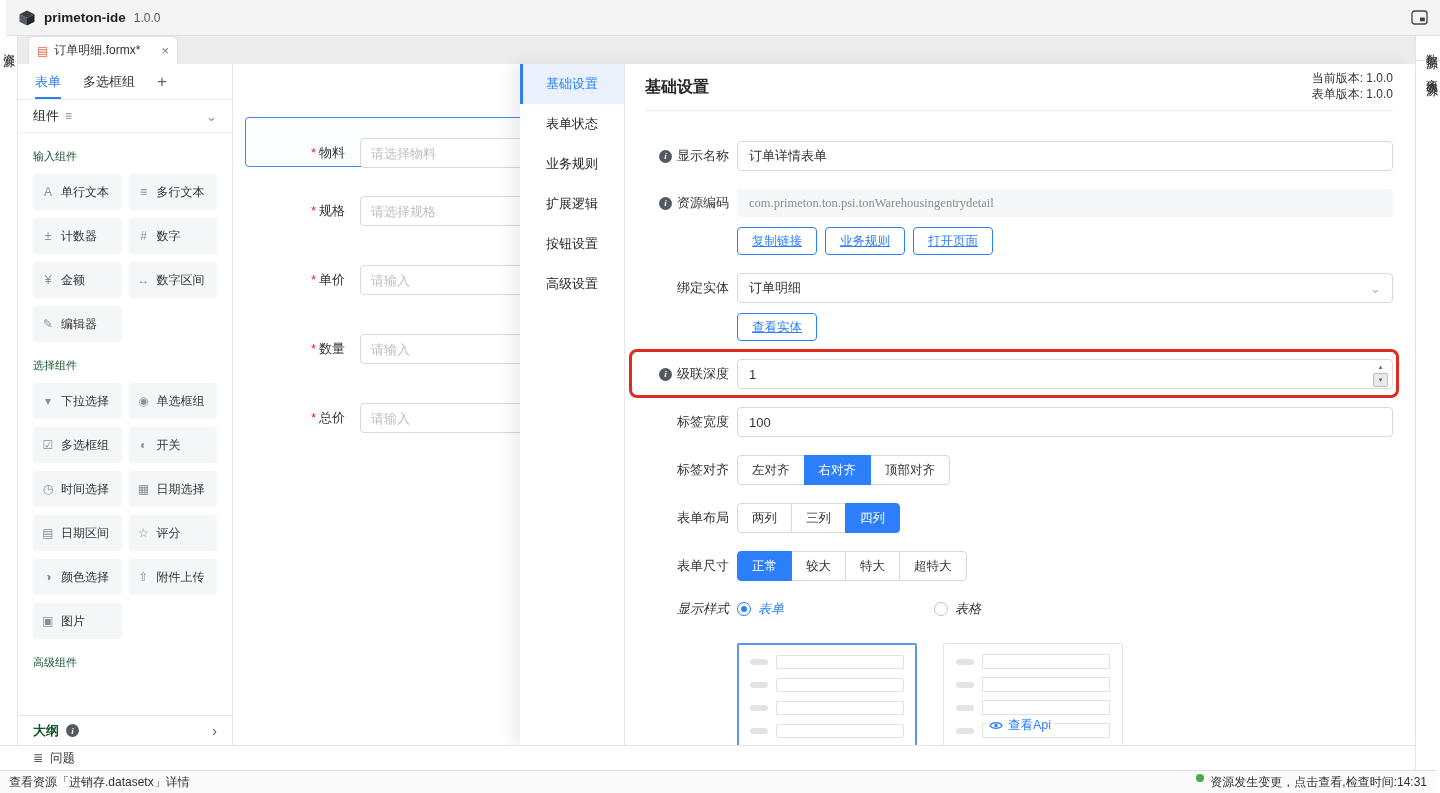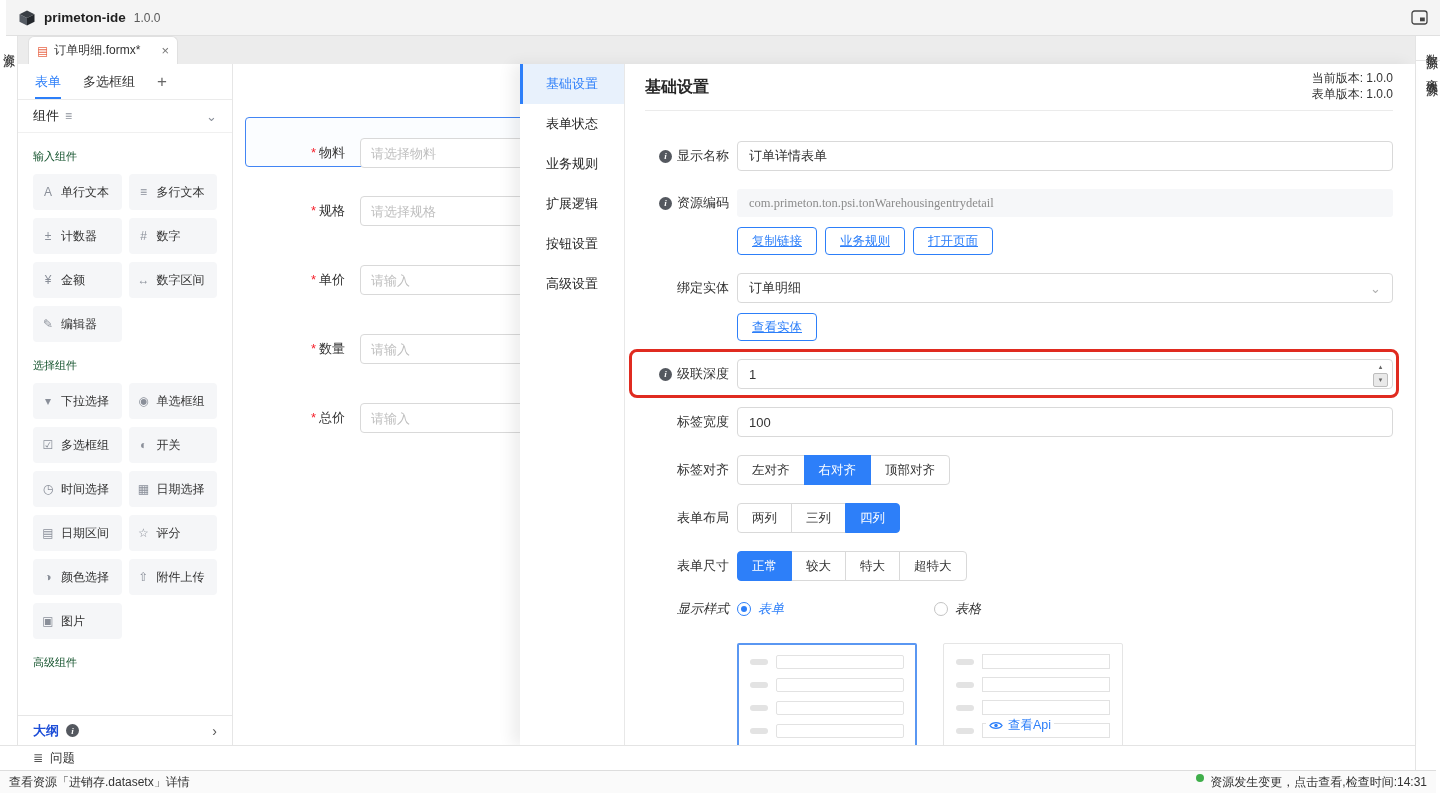--- a/index.html
+++ b/index.html
@@ -52,21 +52,21 @@
   .comp-header .sp { flex:1; }
   .comp-header .chev { color:#8a8f99; font-size:13px; }
   .comp-scroll { padding:0 15px; }
   .sec-title { margin:16px 0 10px 0; font-size:11px; color:#14532d; }
   .comp-grid { display:grid; grid-template-columns:1fr 1fr; gap:8px 7px; }
   .comp-item { height:36px; background:#f5f6f8; border-radius:4px; display:flex; align-items:center;
                padding:0 8px; gap:6px; font-size:12px; color:#333; cursor:pointer; }
   .comp-item .g { color:#8a8f99; font-size:12px; width:14px; text-align:center; flex-shrink:0; }
   .outline-bar { position:absolute; left:0; right:0; bottom:0; height:30px; border-top:1px solid #e6e6e6;
                  background:#fff; display:flex; align-items:center; padding:0 15px; gap:7px; }
-  .outline-bar .ol-label { font-size:13px; color:#1d4ed8; font-weight:700; }
+  .outline-bar .ol-label { font-size:13px; color:#14532d; font-weight:700; }
   .outline-bar .sp { flex:1; }
   .outline-bar .chev { color:#555; font-size:14px; }
 
   .info-ico { width:13px; height:13px; border-radius:50%; background:#54585f; color:#fff;
               font-size:9px; font-style:italic; font-weight:700; display:inline-flex;
               align-items:center; justify-content:center; flex-shrink:0; font-family:"Liberation Serif",serif; }
 
   
   .canvas { position:absolute; left:233px; top:64px; width:287px; height:681px; background:#fff; overflow:hidden; }
   .sel-box { position:absolute; left:12px; top:53px; width:380px; height:50px;

